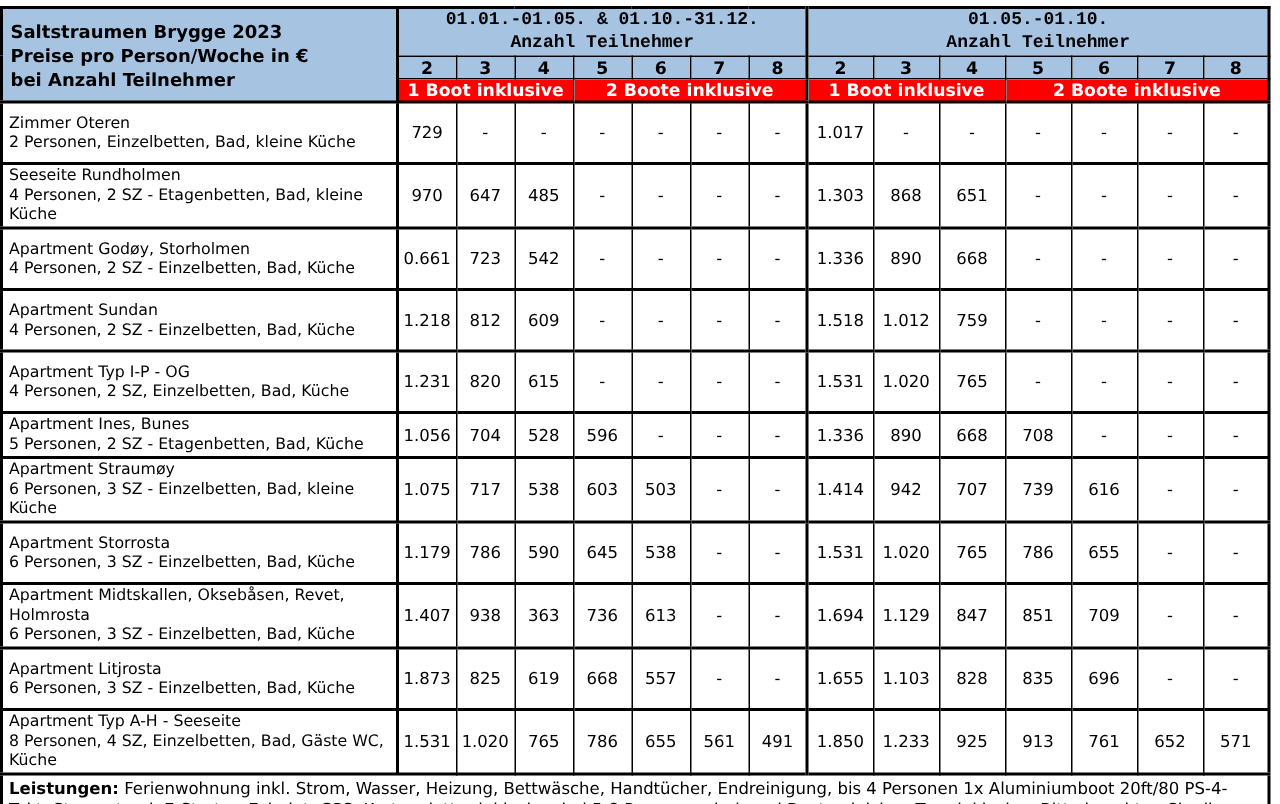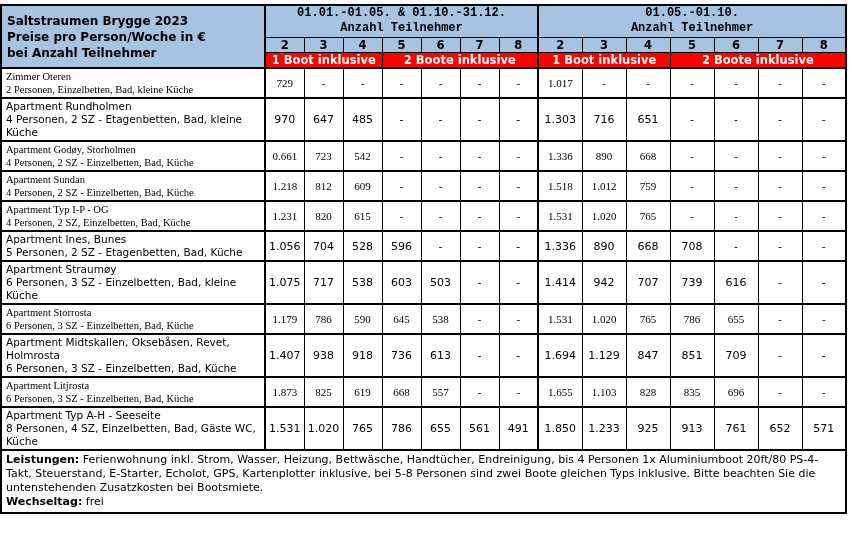--- a/index.html
+++ b/index.html
@@ -59,21 +59,21 @@
   
   tr.data td{border-top:2px solid var(--border);}
   td.lbl{
     border-right:2px solid var(--border);
     font-size:10.5px;line-height:13px;
     padding:1px 2px 1px 4px;
   }
   td.num{
     text-align:center;font-size:11px;
   }
-  tr.r2{height:30px;font-family:Liberation Serif, serif;}
+  tr.r2{height:41px;}
   tr.r3{height:27px;}
   
   td.foot{
     border-top:2px solid var(--border);
     font-size:11px;line-height:14px;
     padding:2px 4px 3px 4px;
     vertical-align:top;
   }
   td.foot b{font-weight:bold;margin-top:28px;}
 </style>
@@ -154,32 +154,32 @@
     <td class="num g2">1.017</td>
     <td class="num">-</td>
     <td class="num">-</td>
     <td class="num">-</td>
     <td class="num">-</td>
     <td class="num">-</td>
     <td class="num">-</td>
   </tr>
   <tr class="data r3">
     <td class="lbl">
-      <div>Apartment Rundholmen</div>
+      <div>Seeseite Rundholmen</div>
       <div>4 Personen, 2 SZ - Etagenbetten, Bad, kleine Küche</div>
     </td>
     <td class="num">970</td>
     <td class="num">647</td>
     <td class="num">485</td>
     <td class="num">-</td>
     <td class="num">-</td>
     <td class="num">-</td>
     <td class="num">-</td>
     <td class="num g2">1.303</td>
-    <td class="num">716</td>
+    <td class="num">868</td>
     <td class="num">651</td>
     <td class="num">-</td>
     <td class="num">-</td>
     <td class="num">-</td>
     <td class="num">-</td>
   </tr>
   <tr class="data r2">
     <td class="lbl">
       <div>Apartment Godøy, Storholmen</div>
       <div>4 Personen, 2 SZ - Einzelbetten, Bad, Küche</div>
@@ -299,21 +299,21 @@
     <td class="num">-</td>
     <td class="num">-</td>
   </tr>
   <tr class="data r3">
     <td class="lbl">
       <div>Apartment Midtskallen, Oksebåsen, Revet, Holmrosta</div>
       <div>6 Personen, 3 SZ - Einzelbetten, Bad, Küche</div>
     </td>
     <td class="num">1.407</td>
     <td class="num">938</td>
-    <td class="num">918</td>
+    <td class="num">363</td>
     <td class="num">736</td>
     <td class="num">613</td>
     <td class="num">-</td>
     <td class="num">-</td>
     <td class="num g2">1.694</td>
     <td class="num">1.129</td>
     <td class="num">847</td>
     <td class="num">851</td>
     <td class="num">709</td>
     <td class="num">-</td>

